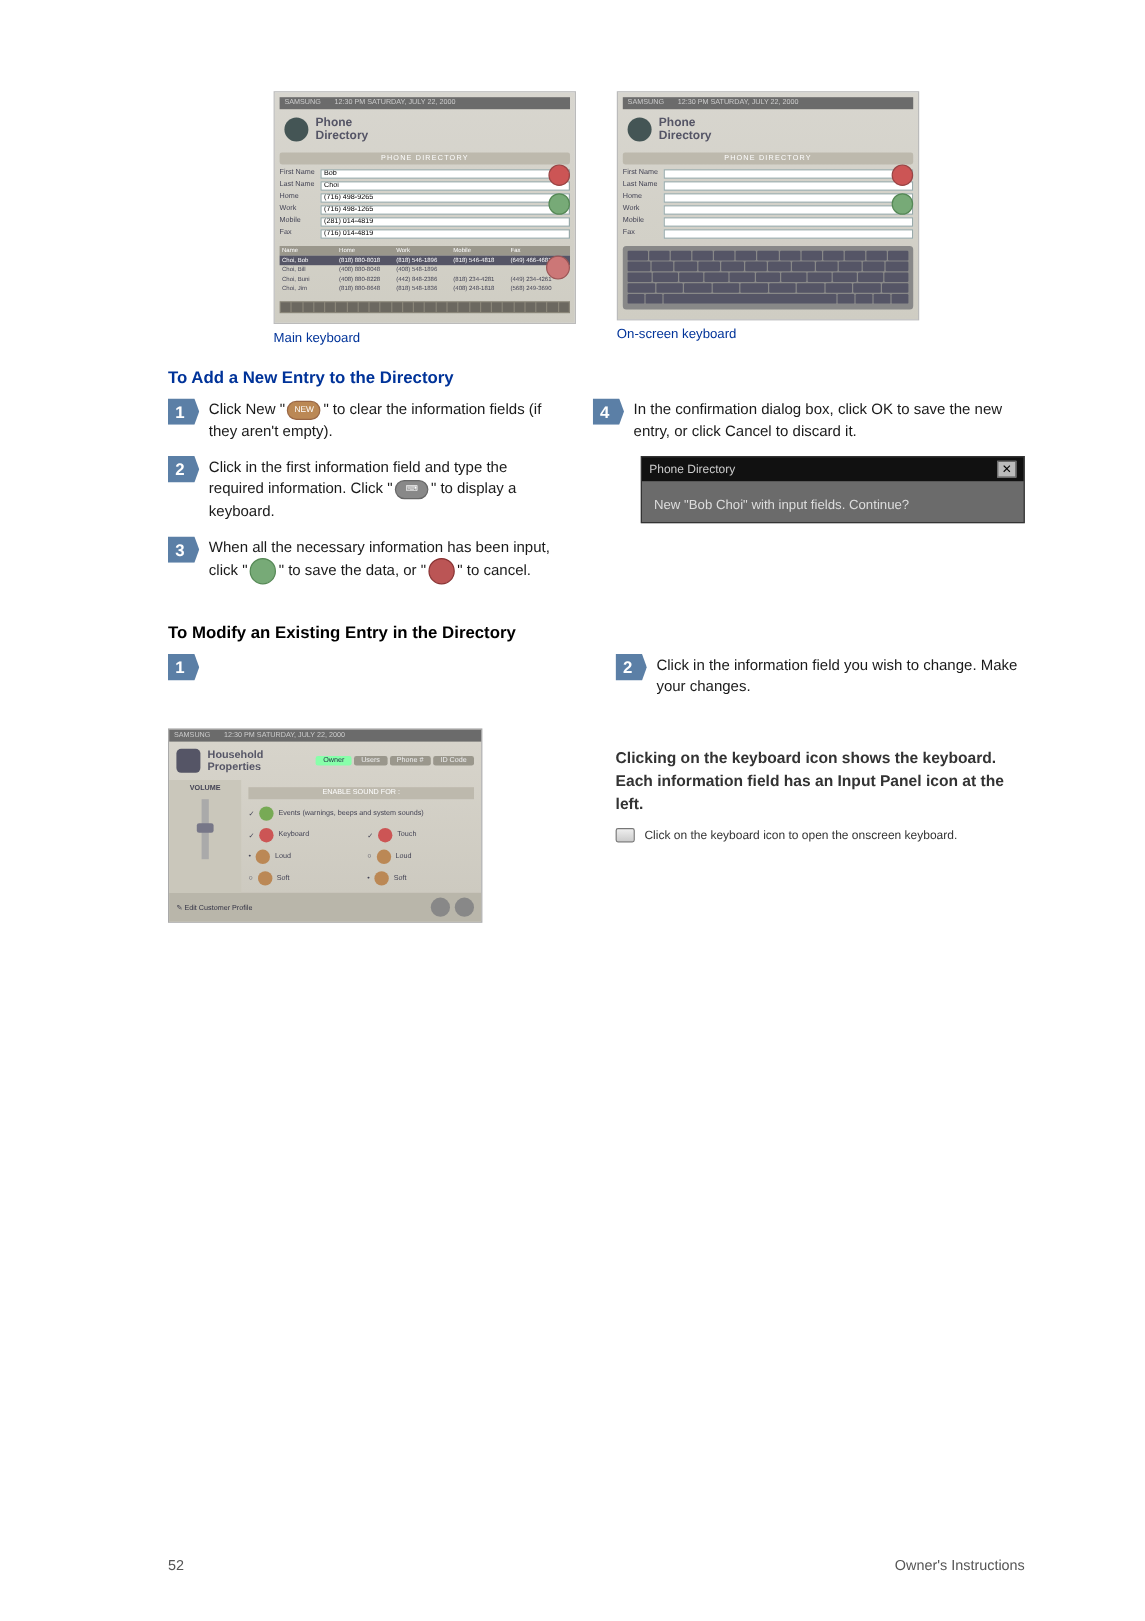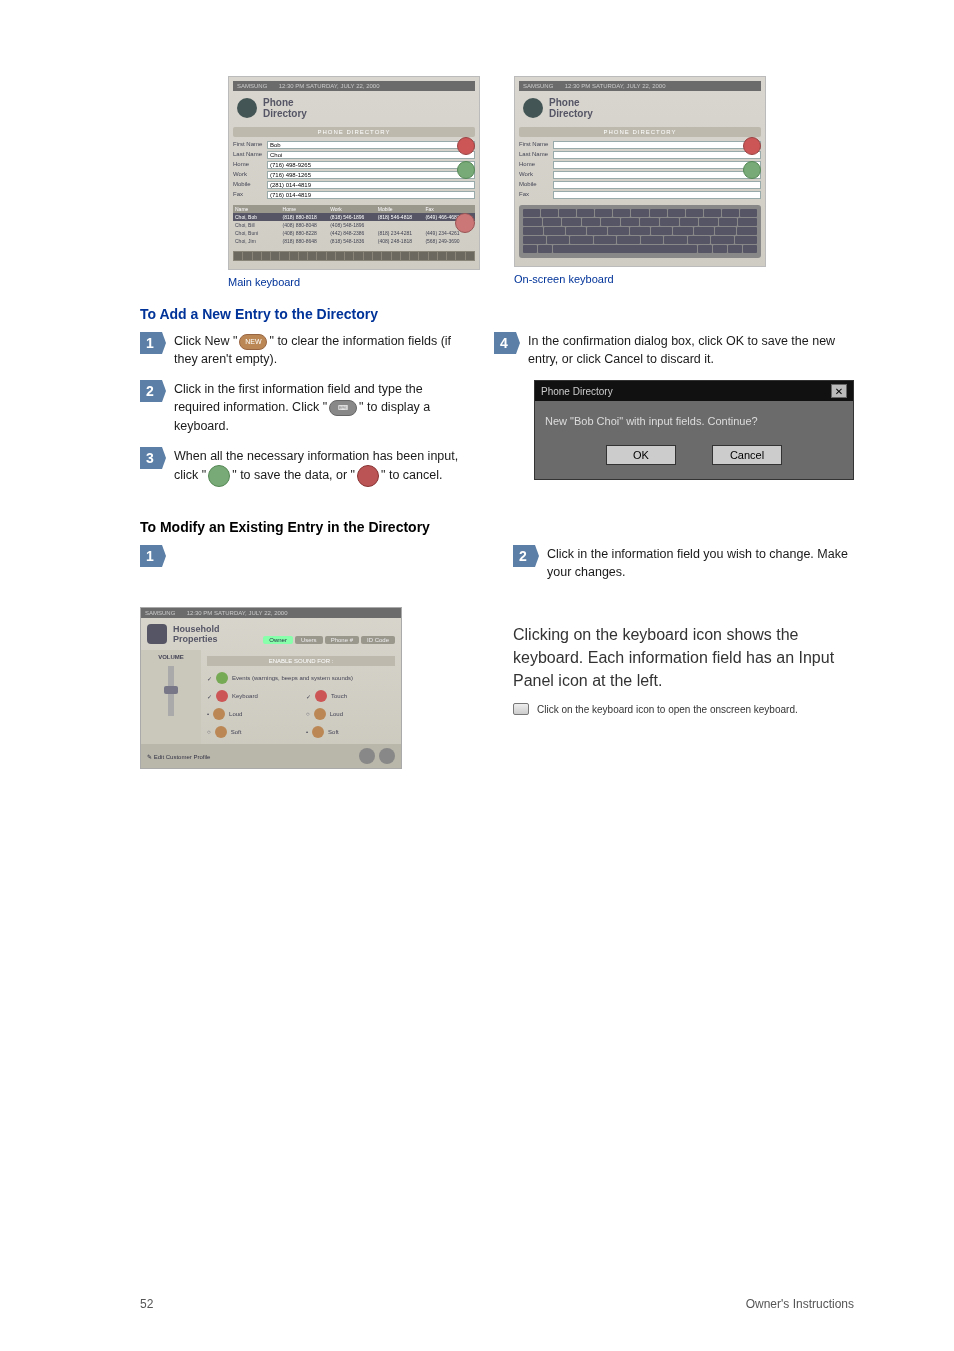--- a/index.html
+++ b/index.html
@@ -46,39 +46,39 @@
   .dialog-box .dbody{ padding:14px 10px 8px 10px; color:#ddd; font-size:11px;}
   .dialog-box .dbtns{ display:flex; justify-content:center; gap:36px; padding:10px 0 14px 0;}
   .dialog-box .dbtns button{ width:70px; height:20px; background:#ccc; border:1px solid #333; font-size:11px;}
   .subhead { color:#000000; font-size:14px; font-weight:bold; margin: 20px 0 10px 0; }
   .note-row { display:flex; align-items:flex-start; gap:10px; margin: 18px 0 8px 0; }
   .note-icon { width:28px; flex:0 0 28px; }
   .note-lines { flex:1; border-top:1px solid #000; border-bottom:1px solid #000; padding:5px 0; font-size:11px; color:#222; line-height:1.4;}
   .hh-screenshot { width:262px; margin: 14px 0 6px 0; }
   .hh-screenshot .frame{ border:1px solid #aaa; background:linear-gradient(#d8d5cc,#cbc8be); font-size:6px; color:#445; }
   .hh-top{ background:#6b6b6b;color:#ccc;padding:2px 4px;display:flex;align-items:center;gap:4px;}
-  .hh-head{ display:flex; align-items:flex-end; gap:6px; padding:6px 6px;}
+  .hh-head{ display:flex; align-items:center; gap:6px; padding:6px 6px;}
   .hh-head .ic{ width:20px;height:20px;border-radius:4px;background:#556;}
   .hh-tabs{ display:flex; gap:2px; margin-left:auto;}
   .hh-tabs span{ background:#8fa; color:#234; padding:1px 6px; font-size:6px; border-radius:2px;}
   .hh-tabs span.off{ background:#9a978c; color:#eee;}
   .hh-body{ display:flex; }
   .hh-left{ width:60px; background:#cac7bb; padding:4px; display:flex; flex-direction:column; gap:6px; font-size:6px;}
   .hh-right{ flex:1; padding:6px; }
   .hh-right .bar{ background:#bdb9ad; color:#fff; text-align:center; font-size:6px; padding:2px; margin-bottom:6px;}
   .hh-right .opts{ display:grid; grid-template-columns:1fr 1fr; gap:6px 10px; font-size:6px;}
   .hh-right .opts .o{ display:flex; align-items:center; gap:4px;}
   .hh-right .opts .big{ grid-column:1 / -1;}
   .hh-right .dot{ width:12px;height:12px;border-radius:50%;background:#b85;}
   .hh-foot{ display:flex; align-items:center; padding:4px 6px; background:#b9b6aa;}
   .hh-foot .ecp{ font-size:6px; color:#334;}
   .hh-foot .r{ margin-left:auto; display:flex; gap:4px;}
   .hh-foot .r .b{ width:16px;height:16px;border-radius:50%;background:#888;}
   .rightcol-block{ padding-top:30px; }
-  .intro{ font-size:16px; line-height:1.45; margin-bottom:10px;}
+  .intro{ font-size:13px; line-height:1.45; margin-bottom:10px;font-weight:bold;}
   .bullet{ display:flex; gap:8px; margin-bottom:6px; font-size:10px; line-height:1.4;}
   .bullet .bicon{ width:16px; flex:0 0 16px; display:flex; align-items:flex-start; justify-content:center;}
   .kbdicon{ display:inline-block; width:16px; height:12px; border:1px solid #777; border-radius:2px; background:linear-gradient(#eee,#ccc); vertical-align:middle;}
   .mailicon{ display:inline-block; width:16px; height:16px; border-radius:50%; background:#9ab; border:1px solid #678; vertical-align:middle;}
   .footer-area{ position:absolute; bottom:40px; left:0; width:954px; display:flex; justify-content:space-between; padding:0 100px 0 140px; font-size:12px; color:#555;}
   .rel{ position:relative; }
 </style>
 </head>
 <body>
 
@@ -326,24 +326,20 @@
             </svg>
         </div>
         <p>In the confirmation dialog box, click OK to save the new entry, or click Cancel to discard it.</p>
       </div>
       <div class="dialog-box">
         <div class="dtop">
           <span>Phone Directory</span>
           <span class="close">✕</span>
         </div>
         <div class="dbody">New "Bob Choi" with input fields. Continue?</div>
-        <div class="dbtns">
-          <button>OK</button>
-          <button>Cancel</button>
-        </div>
       </div>
     </div>
   </div>
 
   <div class="subhead">To Modify an Existing Entry in the Directory</div>
 
   <div class="steps-grid">
     <div>
       <div class="step">
         <div class="stepnum">

